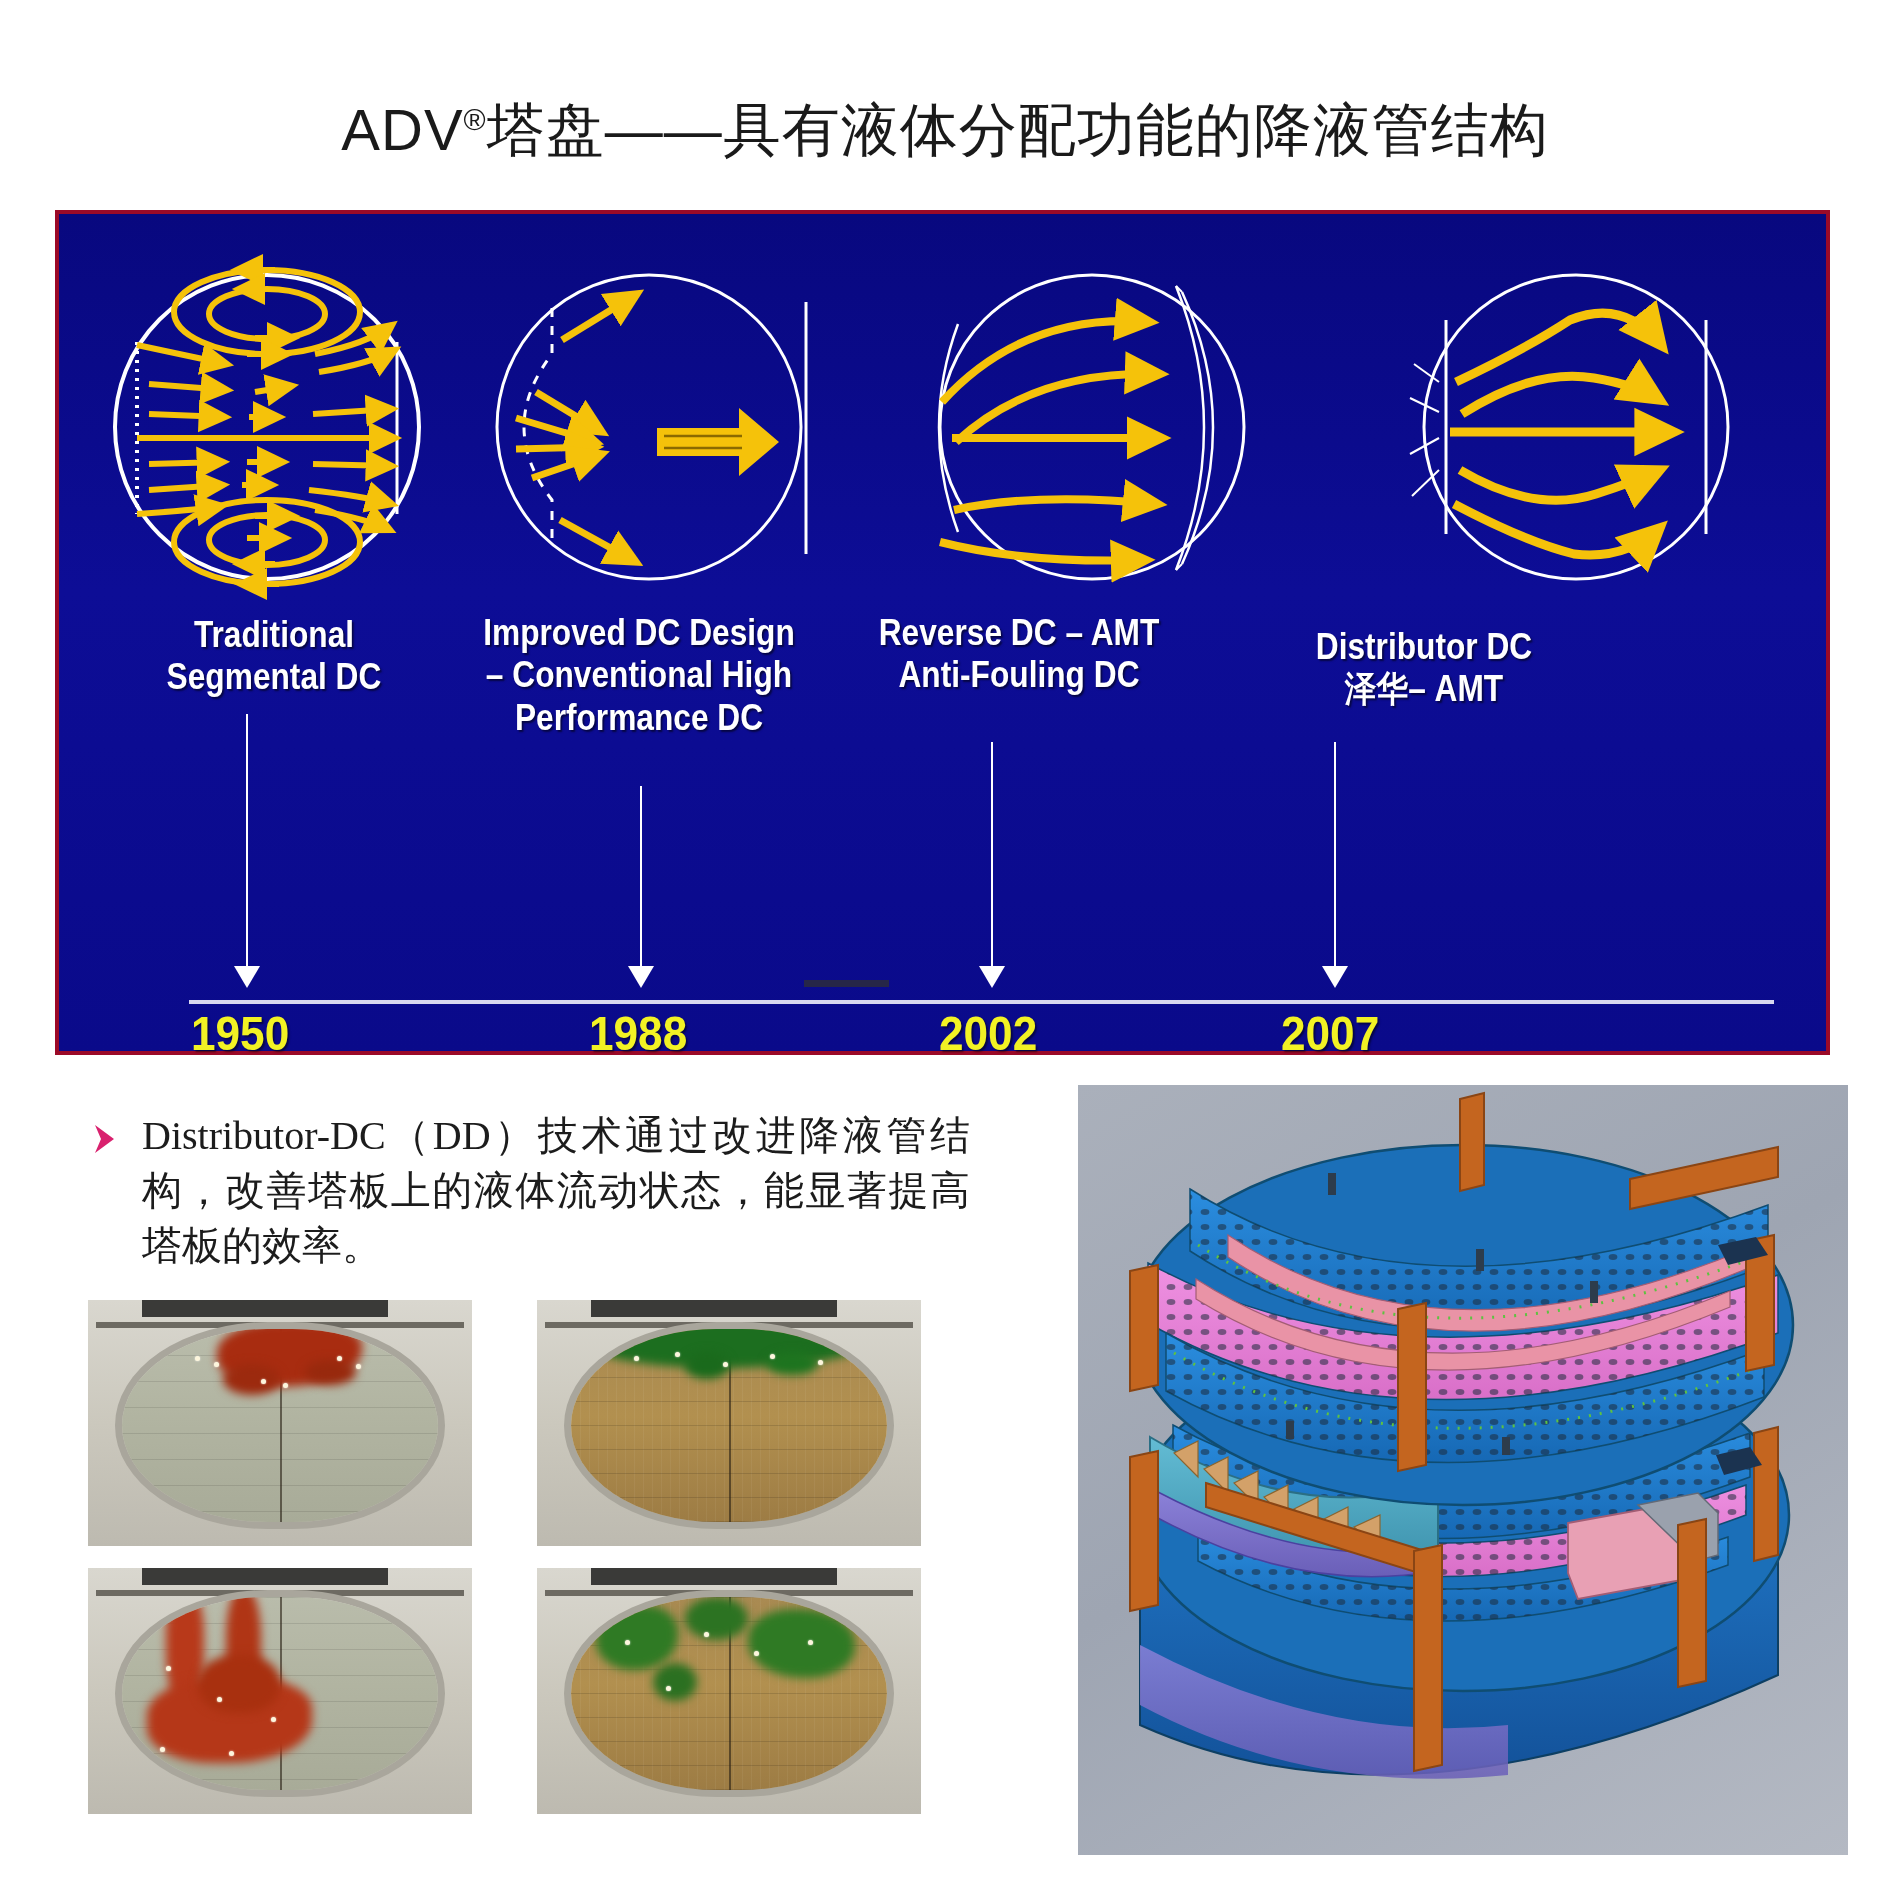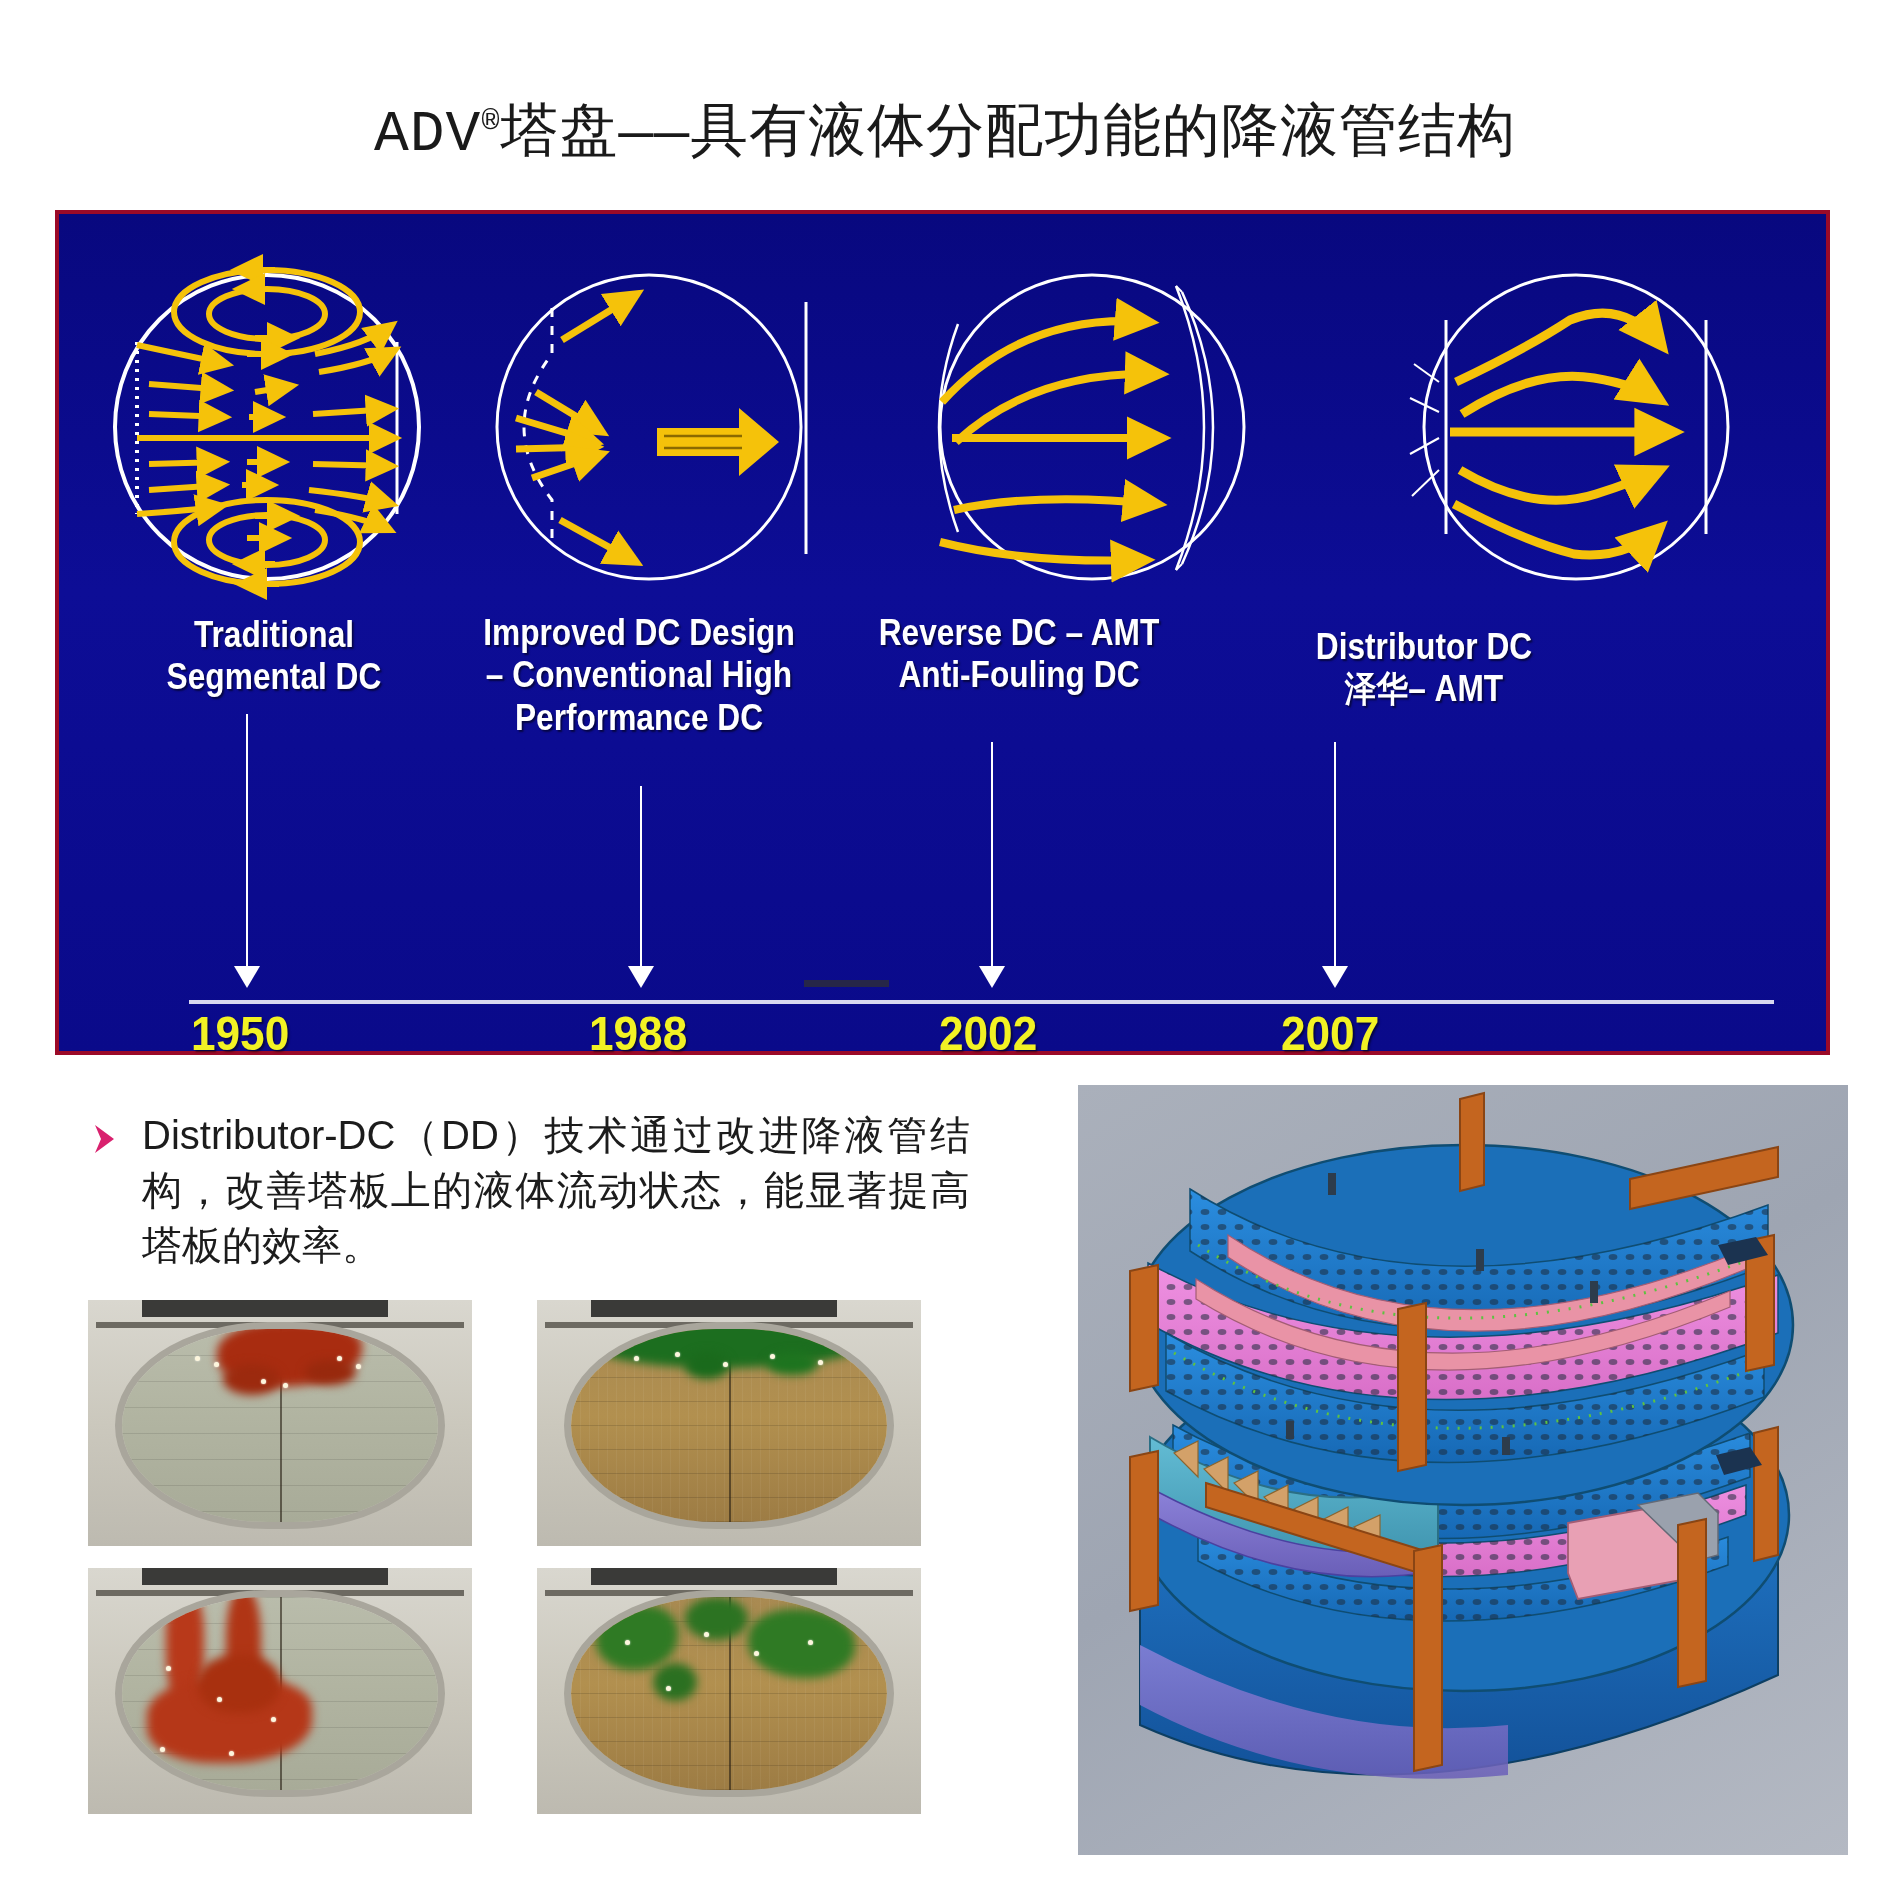--- a/index.html
+++ b/index.html
@@ -9,21 +9,21 @@
     font-family:"Liberation Sans", sans-serif;
     overflow:hidden;
     position:relative;
   }
 
   
   #slide-title{
     position:absolute;
     left:0; top:92px; width:1890px;
     text-align:center;
-    font-family:Liberation Mono, monospace;
+    font-family:Liberation Sans, sans-serif;
     font-size:58px;
     font-weight:400;
     color:#1a1a1a;
     letter-spacing:1px;
     white-space:nowrap;
   }
   #slide-title .reg{
     font-size:30px;
     vertical-align:super;
   }
@@ -104,21 +104,21 @@
     left:90px; top:1108px;
     width:880px;
   }
   #bullet-marker{
     position:absolute;
     left:0; top:14px;
     width:34px;height:34px;
   }
   #bullet-text{
     margin-left:52px;
-    font-family:Liberation Sans, sans-serif;
+    font-family:Liberation Serif, serif;
     font-size:40px;
     line-height:1.38;
     color:#1c1c1c;
     text-align:justify;
   }
 
   
   #photo-grid{
     position:absolute;
     left:88px; top:1300px;

